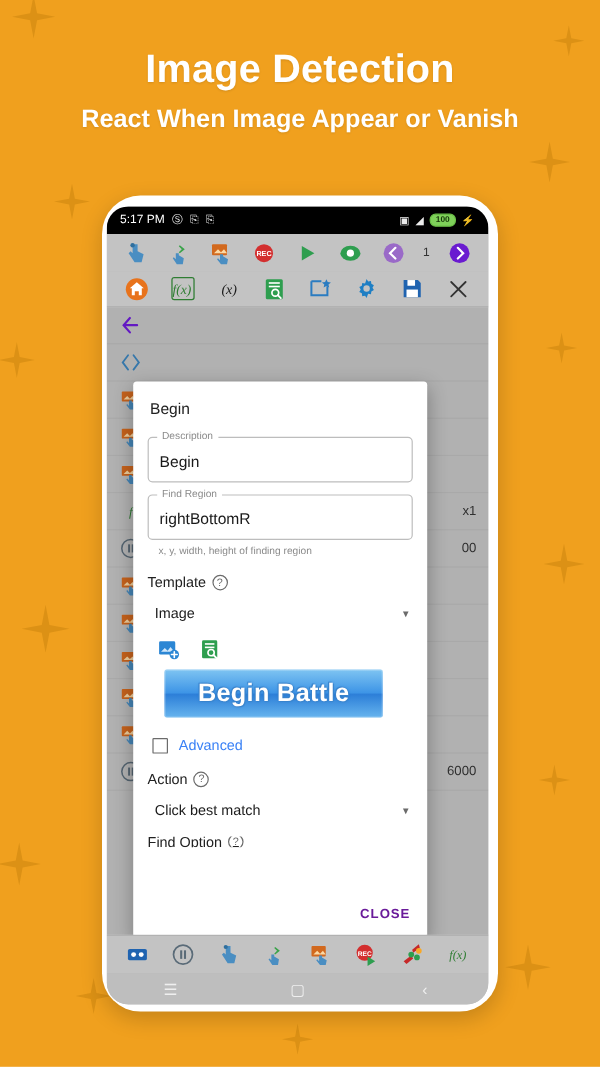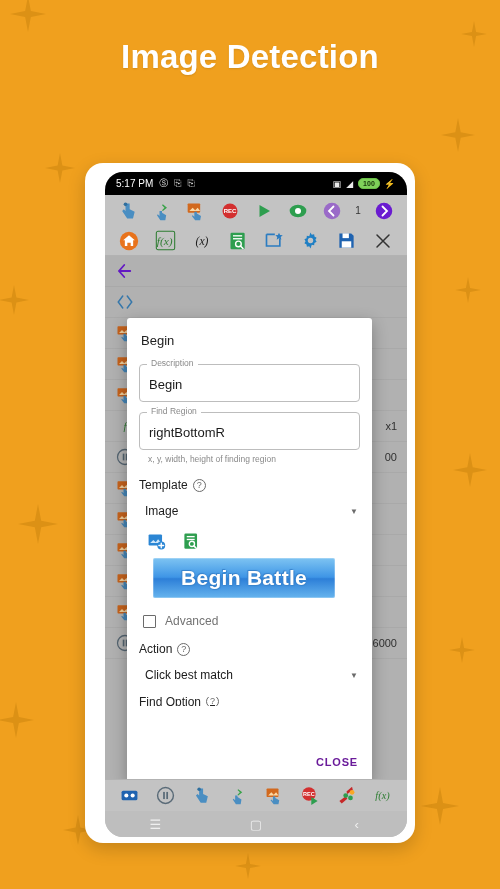--- a/index.html
+++ b/index.html
@@ -35,23 +35,23 @@
     margin-top: 12px;
     font-size: 21px; font-weight: bold; color: #FFFFFF;
     text-shadow: 0 1px 2px rgba(0,0,0,.12);
   }
 
   
   .phone {
     position: absolute; left: 85px; top: 163px;
     width: 330px; height: 680px;
     background: #FFFFFF;
-    border-radius: 18px;
+    border-radius: 32px;
     box-shadow: 0 6px 18px rgba(0,0,0,.18);
-    padding: 9px 8px 6px 20px;
+    padding: 9px 8px 6px 4px;
   }
   .screen {
     width: 100%; height: 100%;
     border-radius: 18px;
     overflow: hidden;
     position: relative;
     background: #BDBDBD;
     display: flex; flex-direction: column;
   }
 
@@ -156,21 +156,21 @@
     background: linear-gradient(180deg, #7ec4f2 0%, #3e95e6 48%, #2d7fd8 52%, #66b4ee 100%);
     display: flex; align-items: center; justify-content: center;
     box-shadow: inset 0 0 0 1px rgba(255,255,255,.25);
   }
   .tmpl-img span {
     font-size: 21px; font-weight: bold; color: #ffffff; letter-spacing: .3px;
     text-shadow: 0 0 2px #2a6fbc, 1px 1px 0 #3f8cd4, -1px -1px 0 #3f8cd4;
   }
   .checkrow { display: flex; align-items: center; gap: 9px; margin-top: 16px; padding-left: 4px; }
   .chk { width: 13px; height: 13px; border: 1.6px solid #6b6b6b; border-radius: 1px; }
-  .checkrow span.lbl { font-size: 12px; color: #737373; }
+  .checkrow span.lbl { font-size: 12px; color: #3b82f6; }
   .cut { margin-top: 13px; font-size: 12px; color: #212121; display:flex; align-items:center; gap:5px; height: 9px; overflow: hidden; text-decoration: underline;}
 </style>
 </head>
 <body>
 
 <div id="stars-layer">
     <div class="star" style="left: 10px; top: -4px; width: 36px; height: 36px; background: rgb(217, 143, 21);"></div>
     <div class="star" style="left: 461px; top: 21px; width: 26px; height: 26px; background: rgb(217, 143, 21);"></div>
     <div class="star" style="left: 45px; top: 153px; width: 30px; height: 30px; background: rgb(217, 143, 21);"></div>
     <div class="star" style="left: 441px; top: 118px; width: 34px; height: 34px; background: rgb(217, 143, 21);"></div>
@@ -180,20 +180,21 @@
     <div class="star" style="left: 453px; top: 453px; width: 34px; height: 34px; background: rgb(217, 143, 21);"></div>
     <div class="star" style="left: -2px; top: 702px; width: 36px; height: 36px; background: rgb(217, 143, 21);"></div>
     <div class="star" style="left: 449px; top: 637px; width: 26px; height: 26px; background: rgb(217, 143, 21);"></div>
     <div class="star" style="left: 63px; top: 815px; width: 30px; height: 30px; background: rgb(217, 143, 21);"></div>
     <div class="star" style="left: 421px; top: 787px; width: 38px; height: 38px; background: rgb(217, 143, 21);"></div>
     <div class="star" style="left: 235px; top: 853px; width: 26px; height: 26px; background: rgb(217, 143, 21);"></div>
   </div>
 
 <div class="headings">
   <div class="title">Image Detection</div>
+  <div class="subtitle">React When Image Appear or Vanish</div>
 </div>
 
 <div class="phone">
   <div class="screen">
 
     <div class="statusbar">
       <div class="sb-left">
         <span>5:17 PM</span>
         <span class="sb-ico">Ⓢ</span>
         <span class="sb-ico">⎘</span>

